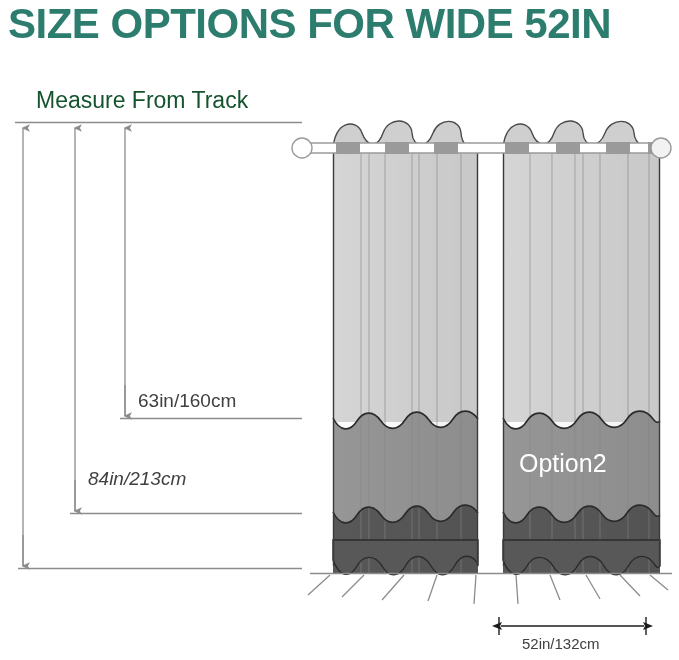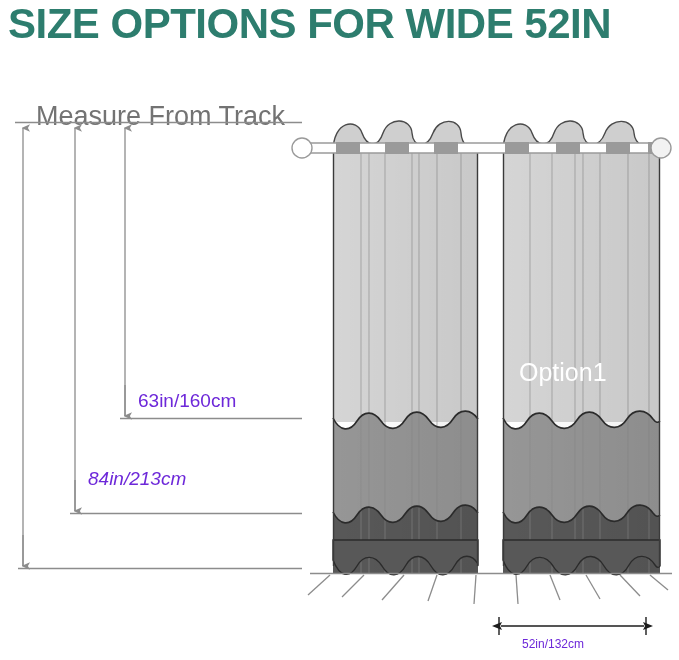--- a/index.html
+++ b/index.html
@@ -11,35 +11,35 @@
   
   #title{
     position:absolute;left:8px;top:-2px;width:670px;height:52px;
     font-size:42px;font-weight:bold;letter-spacing:-0.5px;
     color:#2d7d6e;line-height:52px;white-space:nowrap;
   }
 
   
   #measure-caption{
     position:absolute;left:36px;top:86px;
-    font-size:27px;color:#737373;line-height:28px;white-space:nowrap;margin-top:16px;
+    font-size:23px;color:#14532d;line-height:28px;white-space:nowrap;
   }
 
   
   #diagram{position:absolute;left:0;top:0;width:679px;height:660px;}
 
   
   .dim-label{
-    position:absolute;font-size:19px;color:#6d28d9;
+    position:absolute;font-size:19px;color:#404040;
     line-height:22px;white-space:nowrap;
   }
   #lbl-63{left:138px;top:390px;}
   #lbl-84{left:88px;top:468px;font-style:italic;}
   #lbl-96{left:30px;top:533px;}
-  #lbl-52{left:522px;top:633px;font-size:12px;}
+  #lbl-52{left:522px;top:633px;font-size:15px;}
 
   
   .opt-label{
     position:absolute;color:#ffffff;font-size:25px;
     line-height:28px;white-space:nowrap;
   }
   #opt1{left:519px;top:358px;}
   #opt2{left:519px;top:449px;}
   #opt3{left:519px;top:519px;}
 </style>
@@ -289,15 +289,15 @@
       <line x1="499" y1="617" x2="499" y2="635" stroke="#1c1c1c" stroke-width="1.4"></line>
       <line x1="646" y1="617" x2="646" y2="635" stroke="#1c1c1c" stroke-width="1.4"></line>
       <line x1="501" y1="626" x2="644" y2="626" stroke="#1c1c1c" stroke-width="1.4" marker-start="url(#arrL)" marker-end="url(#arrR)"></line>
     </g>
   </svg>
 
   <div class="dim-label" id="lbl-63">63in/160cm</div>
   <div class="dim-label" id="lbl-84">84in/213cm</div>
   <div class="dim-label" id="lbl-52">52in/132cm</div>
 
-  <div class="opt-label" id="opt1">Option1</div>
+  <div class="opt-label" id="opt2">Option2</div>
 
 </div>
 
 </body></html>

